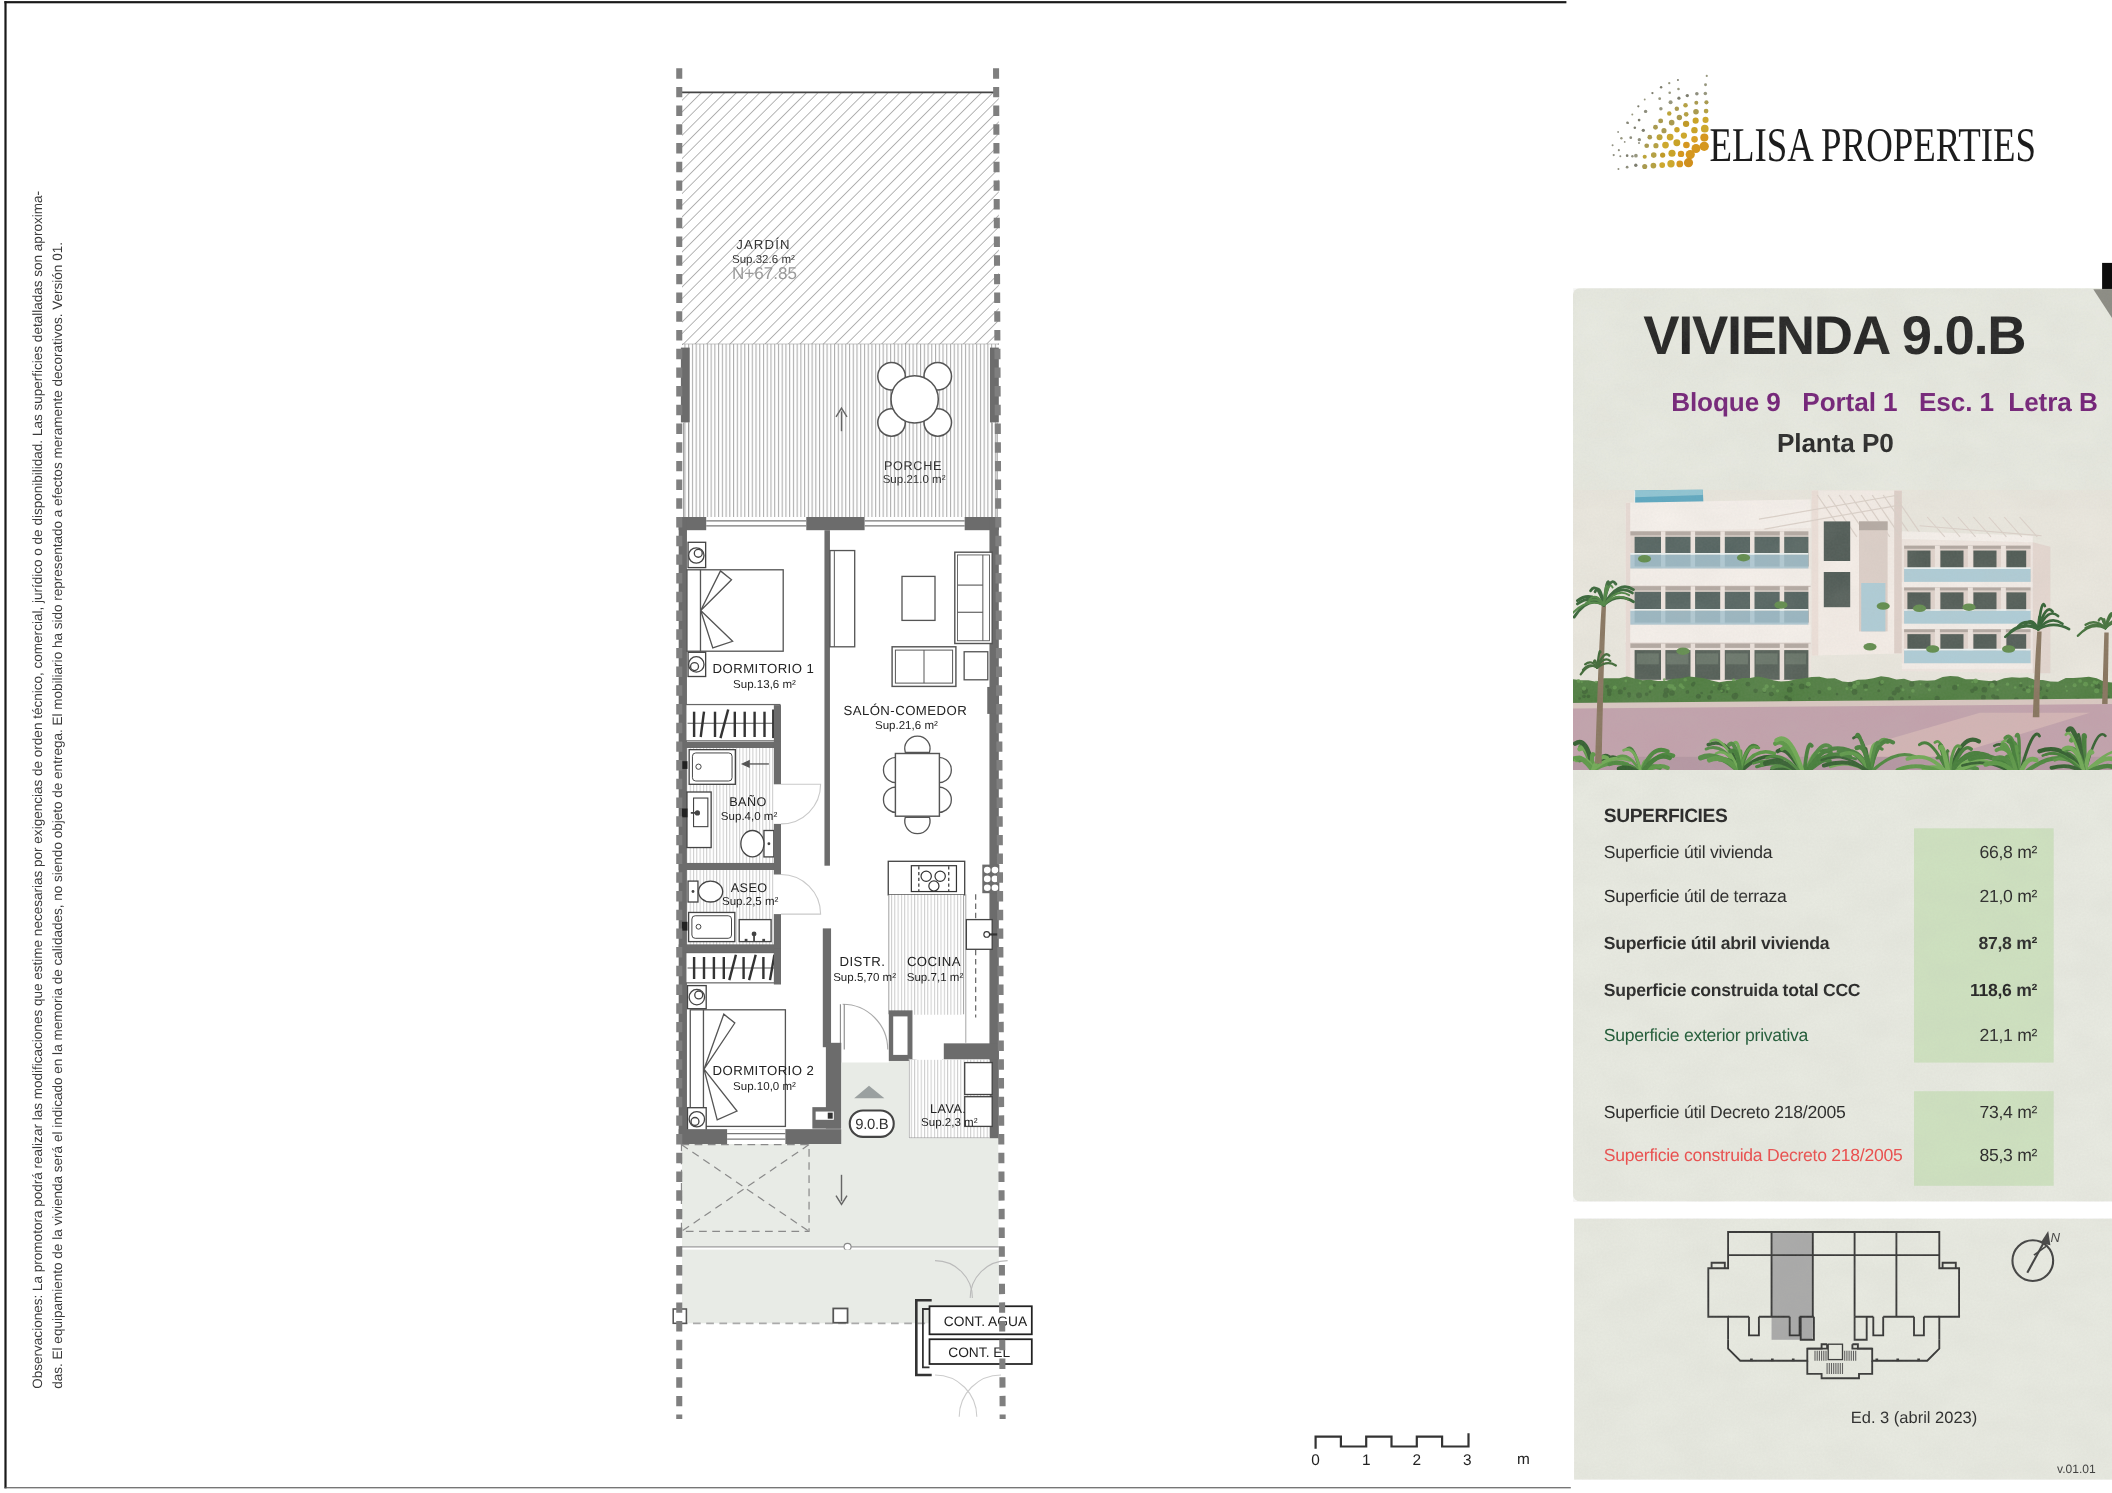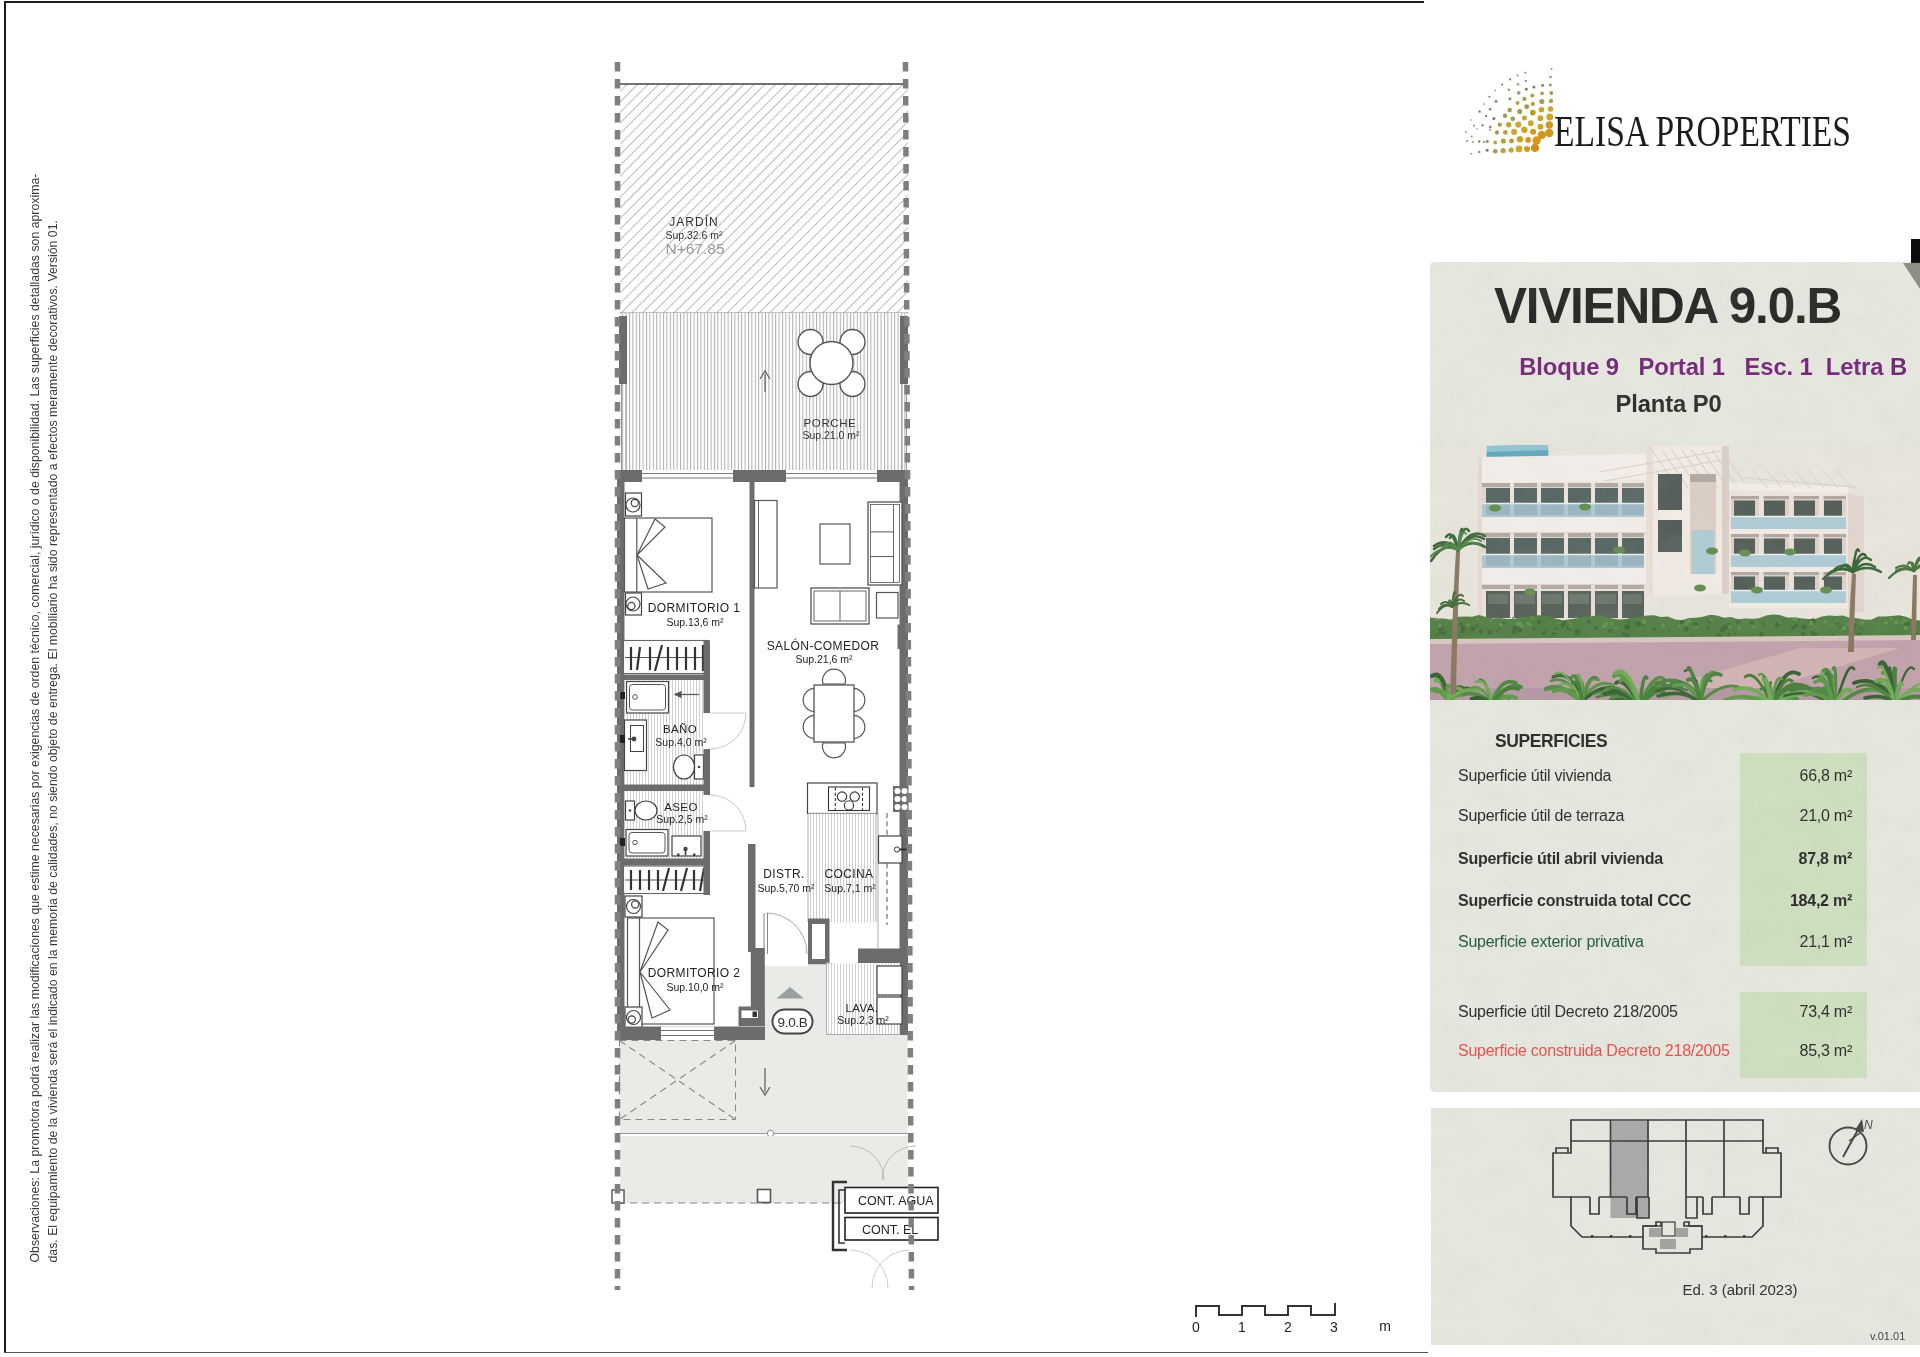--- a/index.html
+++ b/index.html
@@ -1061,37 +1061,37 @@
   <path d="M 1914 571 Q 1905 562 1896 568"></path>
   <path d="M 1914 571 Q 1901 565 1889 578"></path>
   <path d="M 1914 571 Q 1905 565 1896 571"></path>
   <path d="M 1914 571 Q 1911 558 1908 564"></path>
   <path d="M 1914 571 Q 1918 553 1922 559"></path>
   <path d="M 1914 571 Q 1922 560 1931 566"></path>
   </g>
   <path d="M 1911 640 L 1913 575 L 1917 575 L 1916 640 Z" fill="#85715a"></path>
 </svg>
 
-<div class="abs" style="left:1458px;top:731px;font-size:17.5px;font-weight:bold;color:#1d1d1d;letter-spacing:-0.4px;margin-left:37px;">SUPERFICIES</div>
+<div class="abs" style="left:1458px;top:731px;font-size:17.5px;font-weight:bold;color:#1d1d1d;letter-spacing:-0.4px;">SUPERFICIES</div>
 
 <div class="abs" style="left:1740px;top:753px;width:127px;height:213px;background:#cfe3c0;"></div>
 
 <div class="abs" style="left:1740px;top:992px;width:127px;height:86px;background:#cfe3c0;"></div>
 
 <div class="abs" style="left:1458px;top:767px;width:300px;font-size:16px;font-weight:normal;color:#1e1e1e;white-space:nowrap;letter-spacing:-0.25px;">Superficie útil vivienda</div>
 <div class="abs" style="left:1700px;top:767px;width:152px;text-align:right;font-size:16px;font-weight:normal;letter-spacing:-0.25px;color:#1e1e1e;">66,8 m²</div>
 
 <div class="abs" style="left:1458px;top:807px;width:300px;font-size:16px;font-weight:normal;color:#1e1e1e;white-space:nowrap;letter-spacing:-0.25px;">Superficie útil de terraza</div>
 <div class="abs" style="left:1700px;top:807px;width:152px;text-align:right;font-size:16px;font-weight:normal;letter-spacing:-0.25px;color:#1e1e1e;">21,0 m²</div>
 
 <div class="abs" style="left:1458px;top:850px;width:300px;font-size:16px;font-weight:bold;color:#1e1e1e;white-space:nowrap;letter-spacing:-0.25px;">Superficie útil abril vivienda</div>
 <div class="abs" style="left:1700px;top:850px;width:152px;text-align:right;font-size:16px;font-weight:bold;letter-spacing:-0.25px;color:#1e1e1e;">87,8 m²</div>
 
 <div class="abs" style="left:1458px;top:892px;width:300px;font-size:16px;font-weight:bold;color:#1e1e1e;white-space:nowrap;letter-spacing:-0.25px;">Superficie construida total CCC</div>
-<div class="abs" style="left:1700px;top:892px;width:152px;text-align:right;font-size:16px;font-weight:bold;letter-spacing:-0.25px;color:#1e1e1e;">184,2 m²</div>
+<div class="abs" style="left:1700px;top:892px;width:152px;text-align:right;font-size:16px;font-weight:bold;letter-spacing:-0.25px;color:#1e1e1e;">118,6 m²</div>
 
 <div class="abs" style="left:1458px;top:933px;width:300px;font-size:16px;font-weight:normal;color:#14532d;white-space:nowrap;letter-spacing:-0.25px;">Superficie exterior privativa</div>
 <div class="abs" style="left:1700px;top:933px;width:152px;text-align:right;font-size:16px;font-weight:normal;letter-spacing:-0.25px;color:#1e1e1e;">21,1 m²</div>
 
 <div class="abs" style="left:1458px;top:1003px;width:300px;font-size:16px;font-weight:normal;color:#1e1e1e;white-space:nowrap;letter-spacing:-0.25px;">Superficie útil Decreto 218/2005</div>
 <div class="abs" style="left:1700px;top:1003px;width:152px;text-align:right;font-size:16px;font-weight:normal;letter-spacing:-0.25px;color:#1e1e1e;">73,4 m²</div>
 
 <div class="abs" style="left:1458px;top:1042px;width:300px;font-size:16px;font-weight:normal;color:#ef4444;white-space:nowrap;letter-spacing:-0.25px;">Superficie construida Decreto 218/2005</div>
 <div class="abs" style="left:1700px;top:1042px;width:152px;text-align:right;font-size:16px;font-weight:normal;letter-spacing:-0.25px;color:#1e1e1e;">85,3 m²</div>
 

